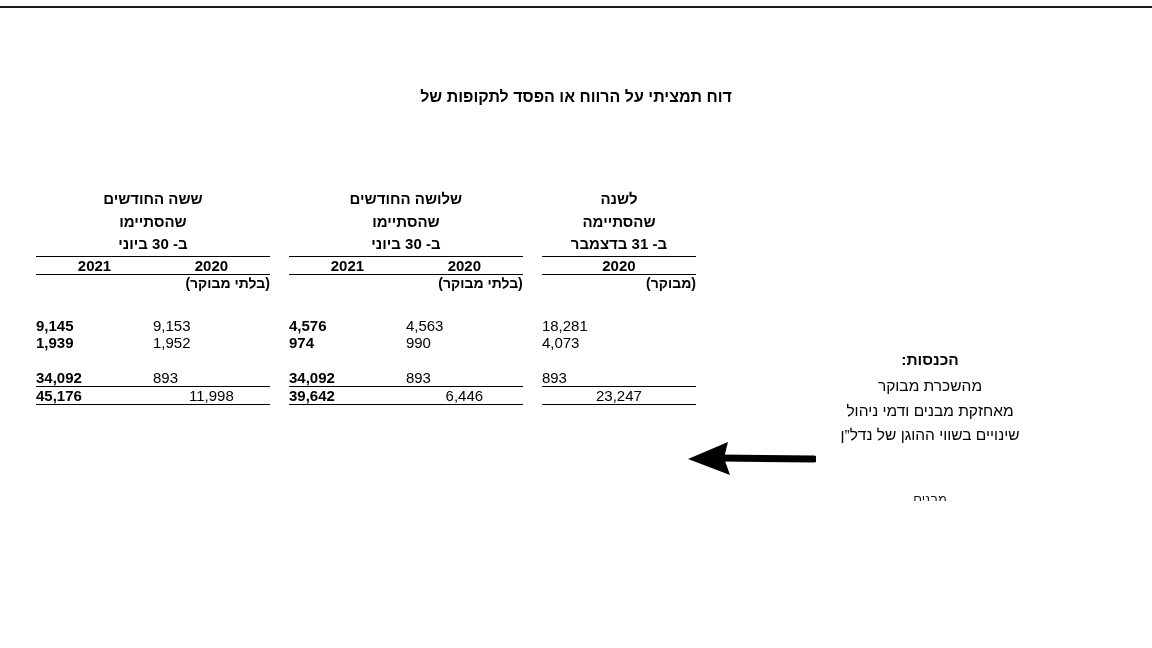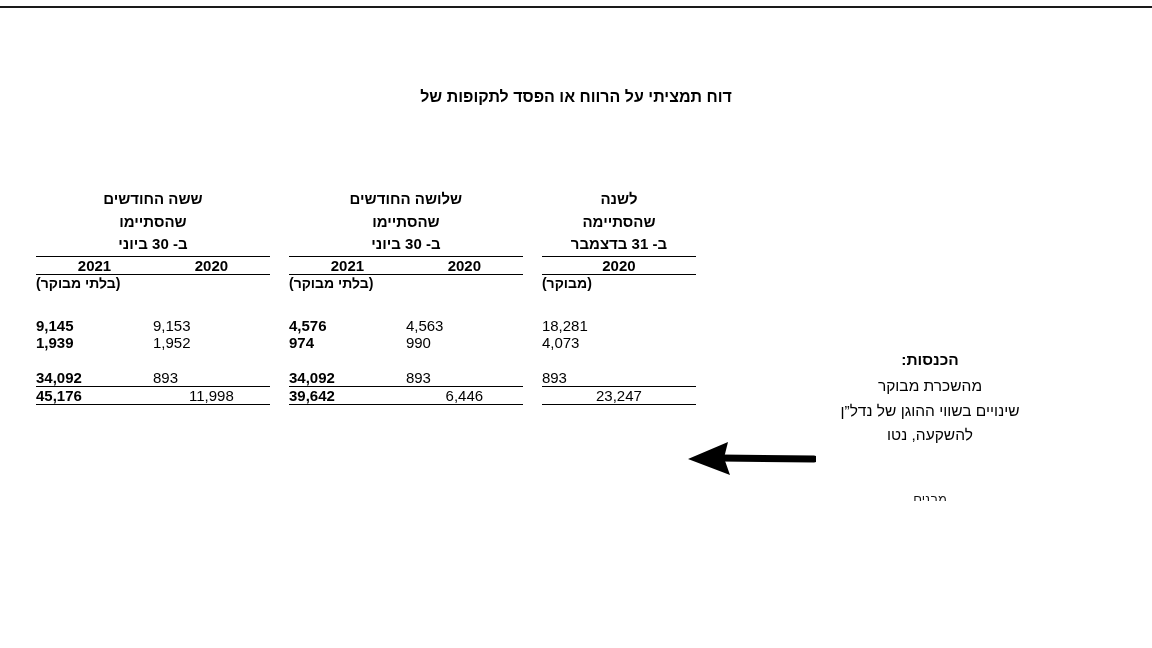--- a/index.html
+++ b/index.html
@@ -80,21 +80,21 @@
     padding-bottom: 4px;
   }
   .hdr-year {
     text-align: center;
     font-weight: bold;
     font-size: 15px;
     padding: 3px 0 5px 0;
     border-top: 1.5px solid #000;
   }
   .hdr-note {
-    text-align: left;
+    text-align: right;
     font-weight: bold;
     font-size: 14px;
     padding: 4px 0 6px 0;
   }
   .hdr-note-line {
     border-top: 1.5px solid #000;
   }
   .units-row td {
     text-align: center;
     font-weight: bold;
@@ -268,22 +268,22 @@
           <td class="num semib">11,998</td>
           <td class="num">45,176</td>
         </tr>
       </tbody>
     </table>
   </div>
 
   <div class="labels">
     <div class="heading row">הכנסות:</div>
     <div class="row">מהשכרת מבוקר</div>
+    <div class="row">מאחזקת מבנים ודמי ניהול</div>
     <div class="row">שינויים בשווי ההוגן של נדל”ן</div>
-    <div class="row">להשקעה, נטו</div>
     <div class="cut">מבנים</div>
   </div>
 
   <svg class="arrow" viewBox="0 0 130 44" aria-hidden="true">
     <path d="M128 21 L34 20" stroke="#000000" stroke-width="7" stroke-linecap="round" fill="none"></path>
     <path d="M2 21 L42 4 L38 20 L44 37 Z" fill="#000000"></path>
   </svg>
 
 </div>
 

